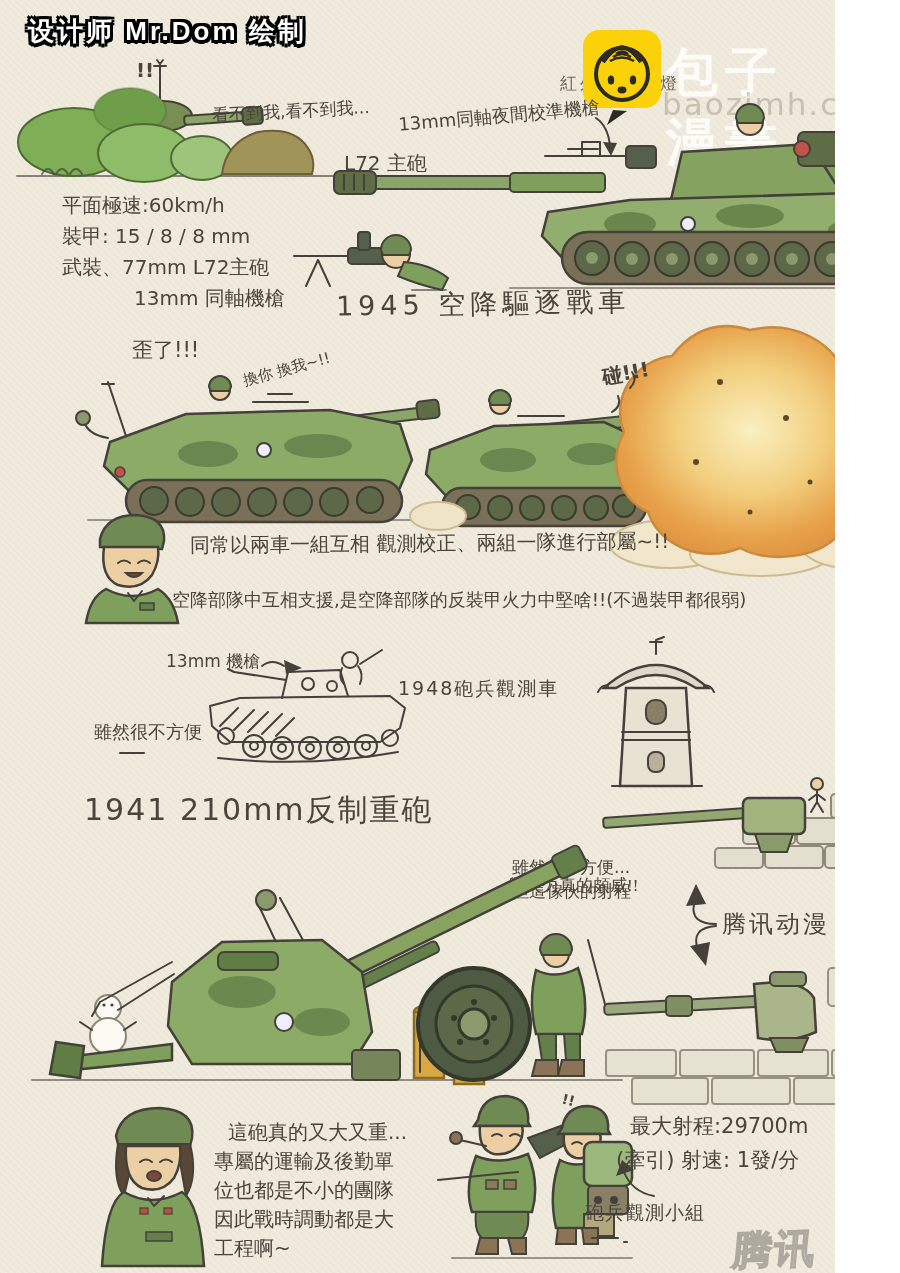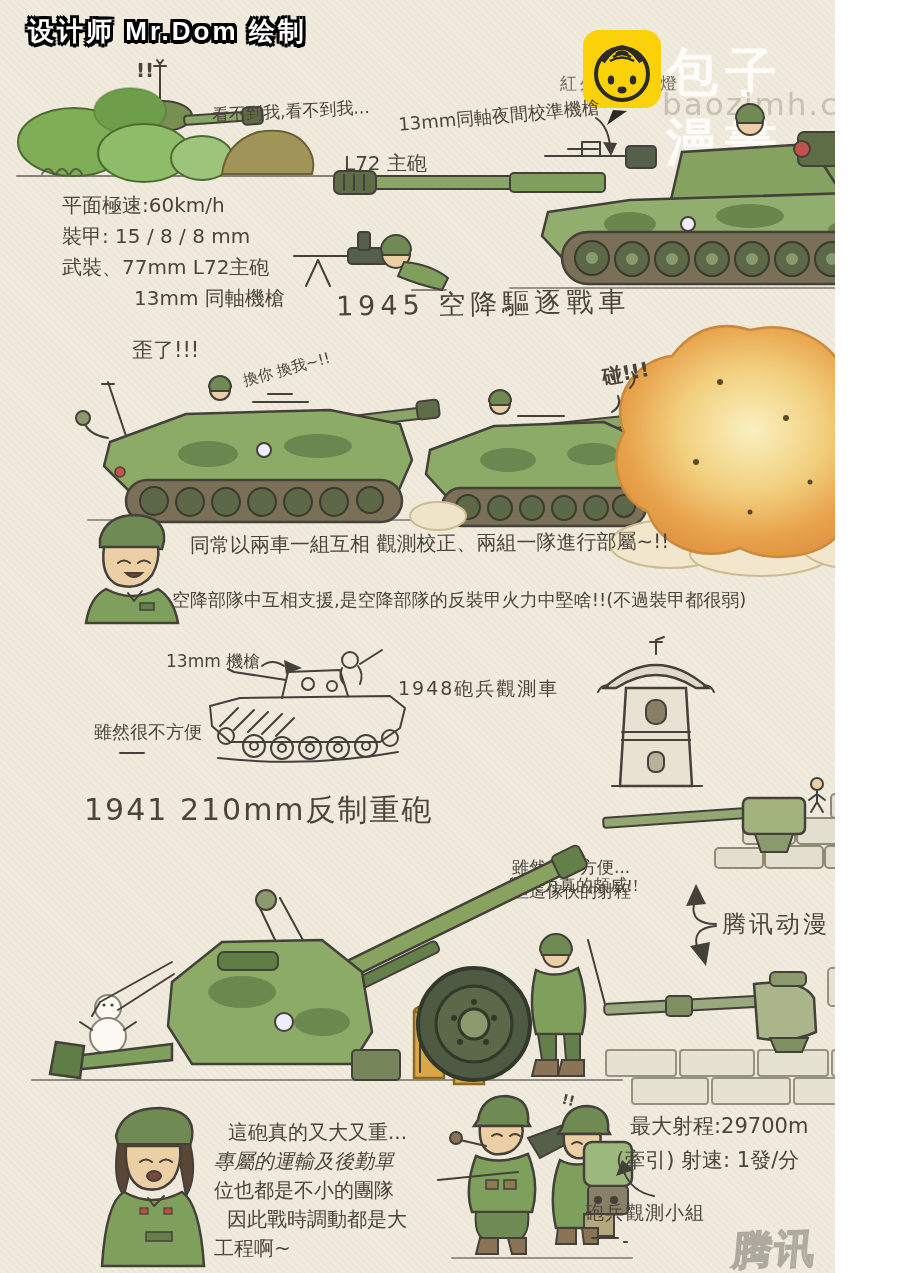--- a/index.html
+++ b/index.html
@@ -433,23 +433,23 @@
       <path d="M36 96 Q18 106 14 170 L116 170 Q112 108 94 96 Q64 112 36 96 Z" fill="#7fa05c" stroke="#44403a" stroke-width="2.5"></path>
       <path class="ln" d="M60 102 l6 8 l10 -10"></path>
       <rect x="52" y="112" width="8" height="6" fill="#c05040" stroke="#44403a" stroke-width="1.2"></rect>
       <rect x="76" y="112" width="8" height="6" fill="#c05040" stroke="#44403a" stroke-width="1.2"></rect>
       <rect x="58" y="136" width="26" height="9" fill="#63804a" stroke="#44403a" stroke-width="1.5"></rect>
     </svg>
   </div>
 
   <div class="abs hand" style="left:228px;top:1100px;font-size:20px;line-height:29px;margin-top:18px;">
     <div>這砲真的又大又重...</div>
-    <div style="margin-left:-14px;font-style:italic;">專屬的運輸及後勤單</div>
+    <div style="margin-left:-14px;">專屬的運輸及後勤單</div>
     <div style="margin-left:-14px;">位也都是不小的團隊</div>
-    <div style="margin-left:-14px;text-align:right;">因此戰時調動都是大</div>
+    <div style="margin-left:-14px;">因此戰時調動都是大</div>
     <div style="margin-left:-14px;">工程啊~</div>
   </div>
 
   <div class="abs" style="left:432px;top:1080px;">
     <svg width="210" height="185" viewBox="0 0 210 185">
       <path class="ln" d="M20 178 H200" stroke-width="1.5" opacity=".5"></path>
 
       <path d="M46 40 Q50 16 74 16 Q98 18 96 42 L98 46 L42 46 Z" fill="#6f8a52" stroke="#44403a" stroke-width="2.5"></path>
       <path d="M48 46 Q46 70 62 74 Q80 76 88 62 Q92 54 90 46 Z" fill="#eccfa5" stroke="#44403a" stroke-width="2.5"></path>
       <path class="ln" d="M60 56 q5 -4 10 0 M78 56 q5 -4 10 0"></path>

